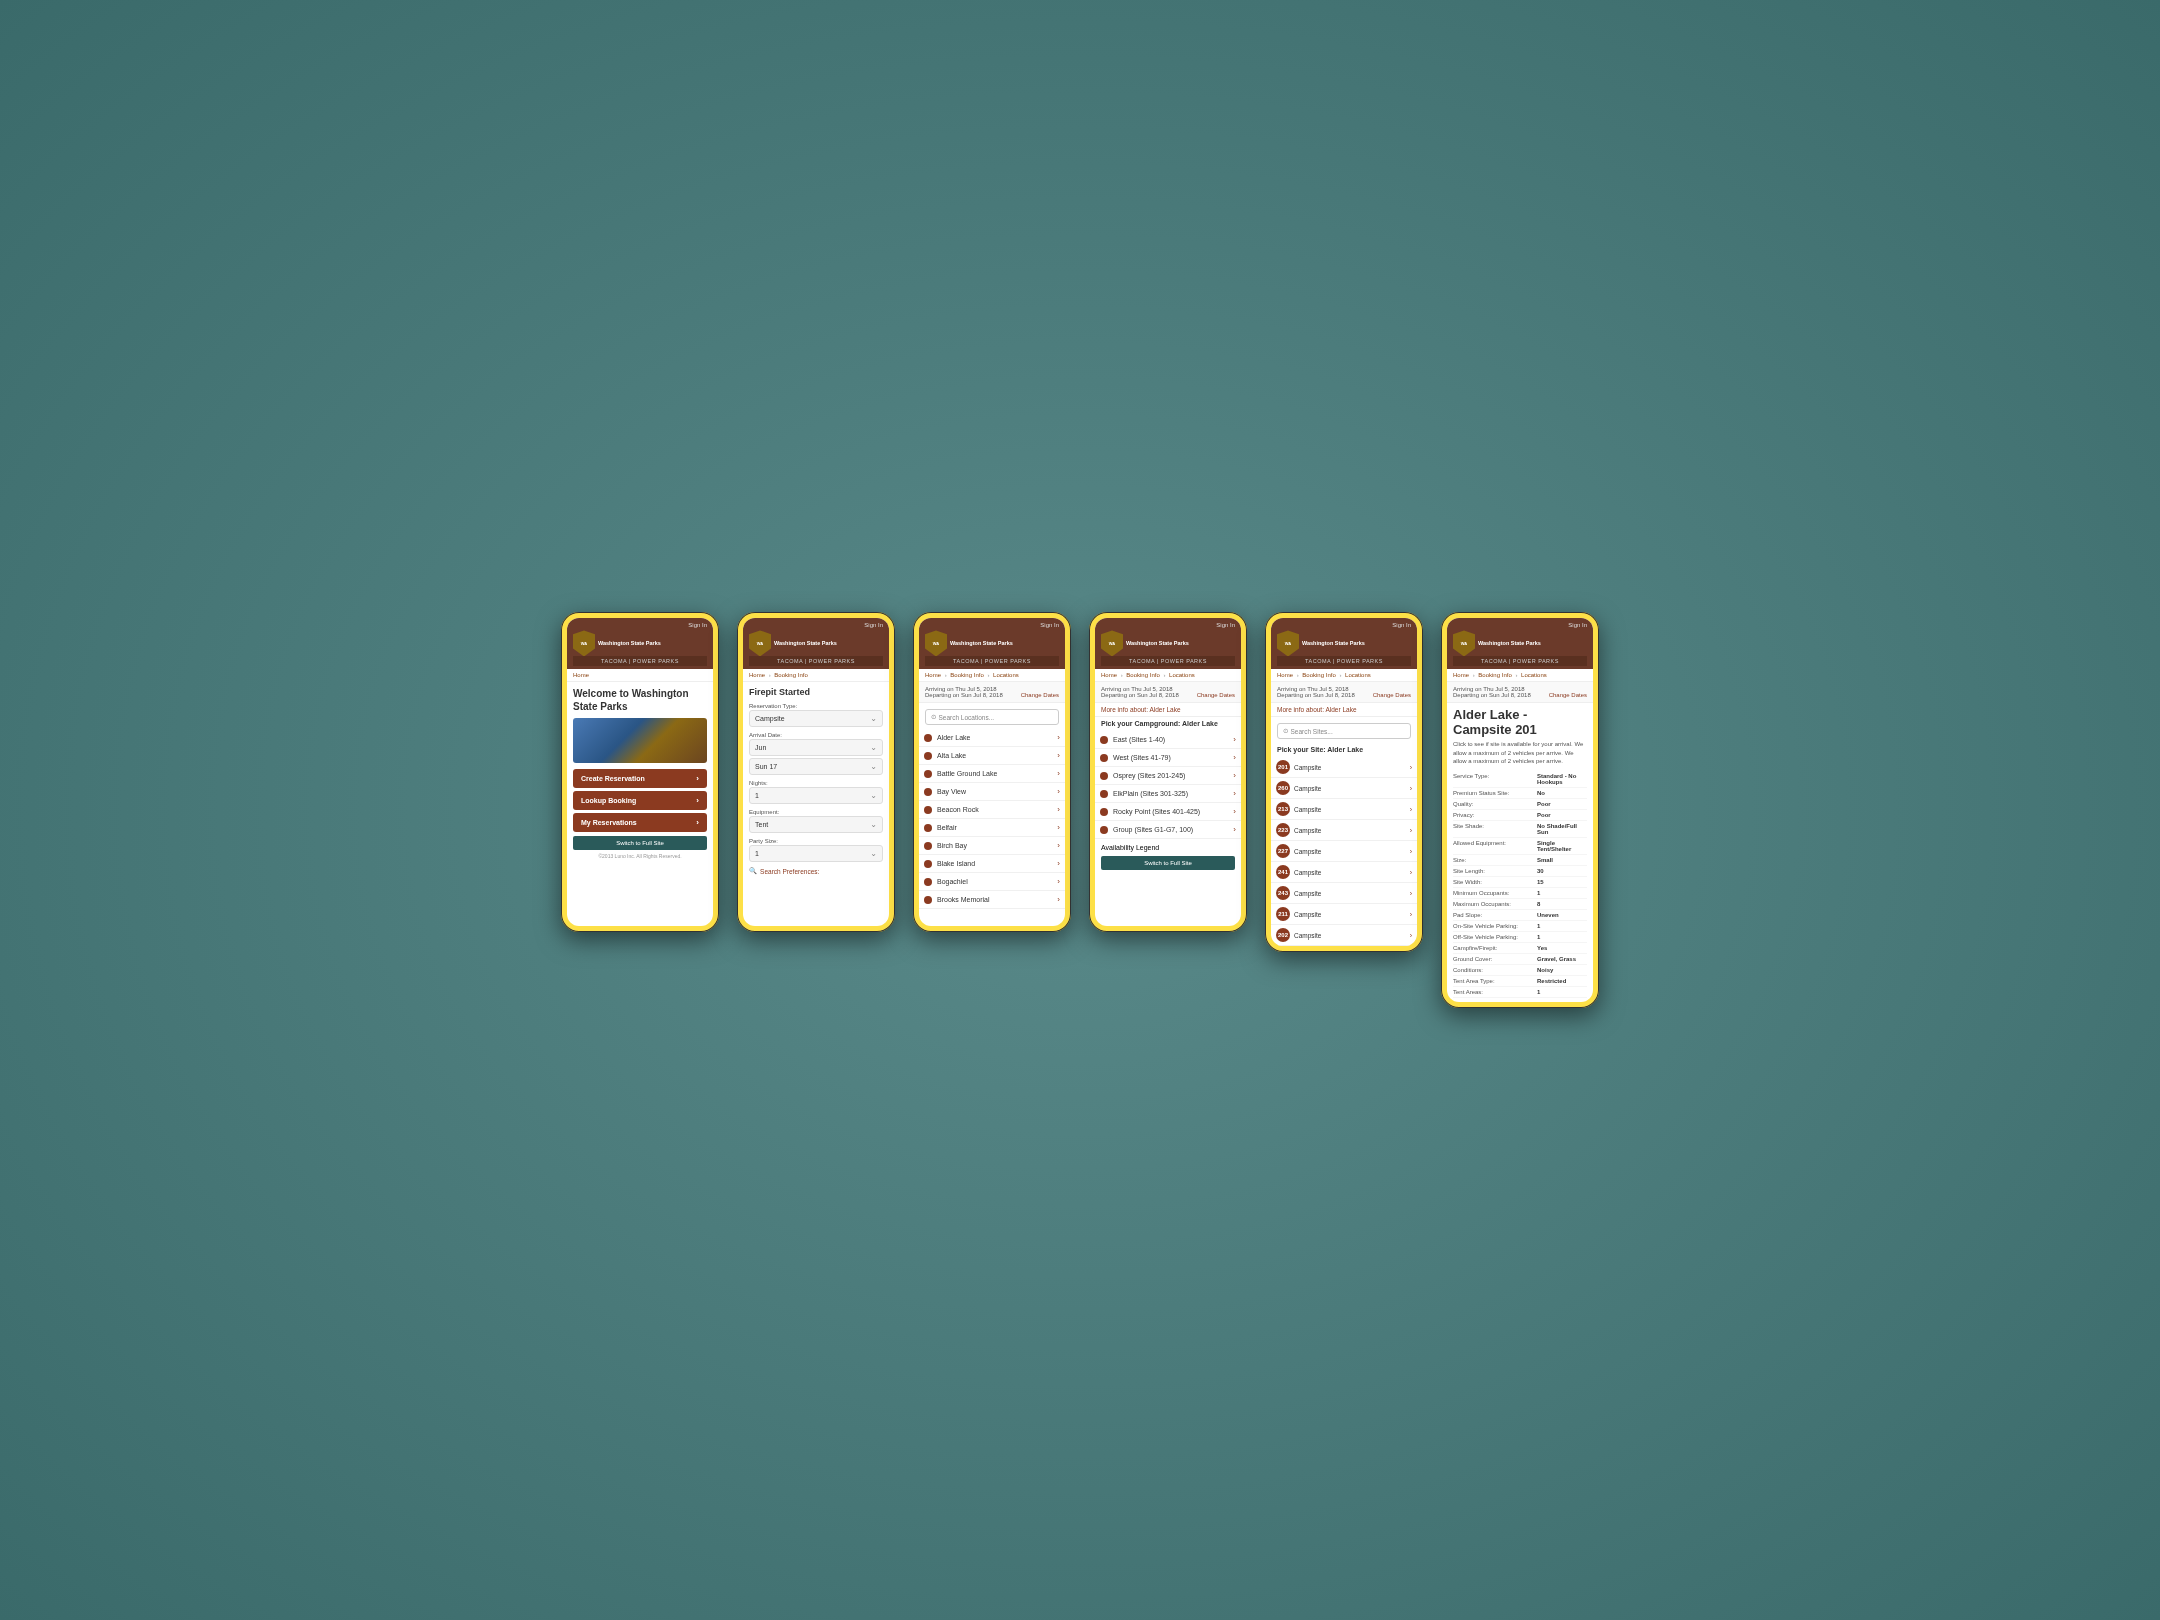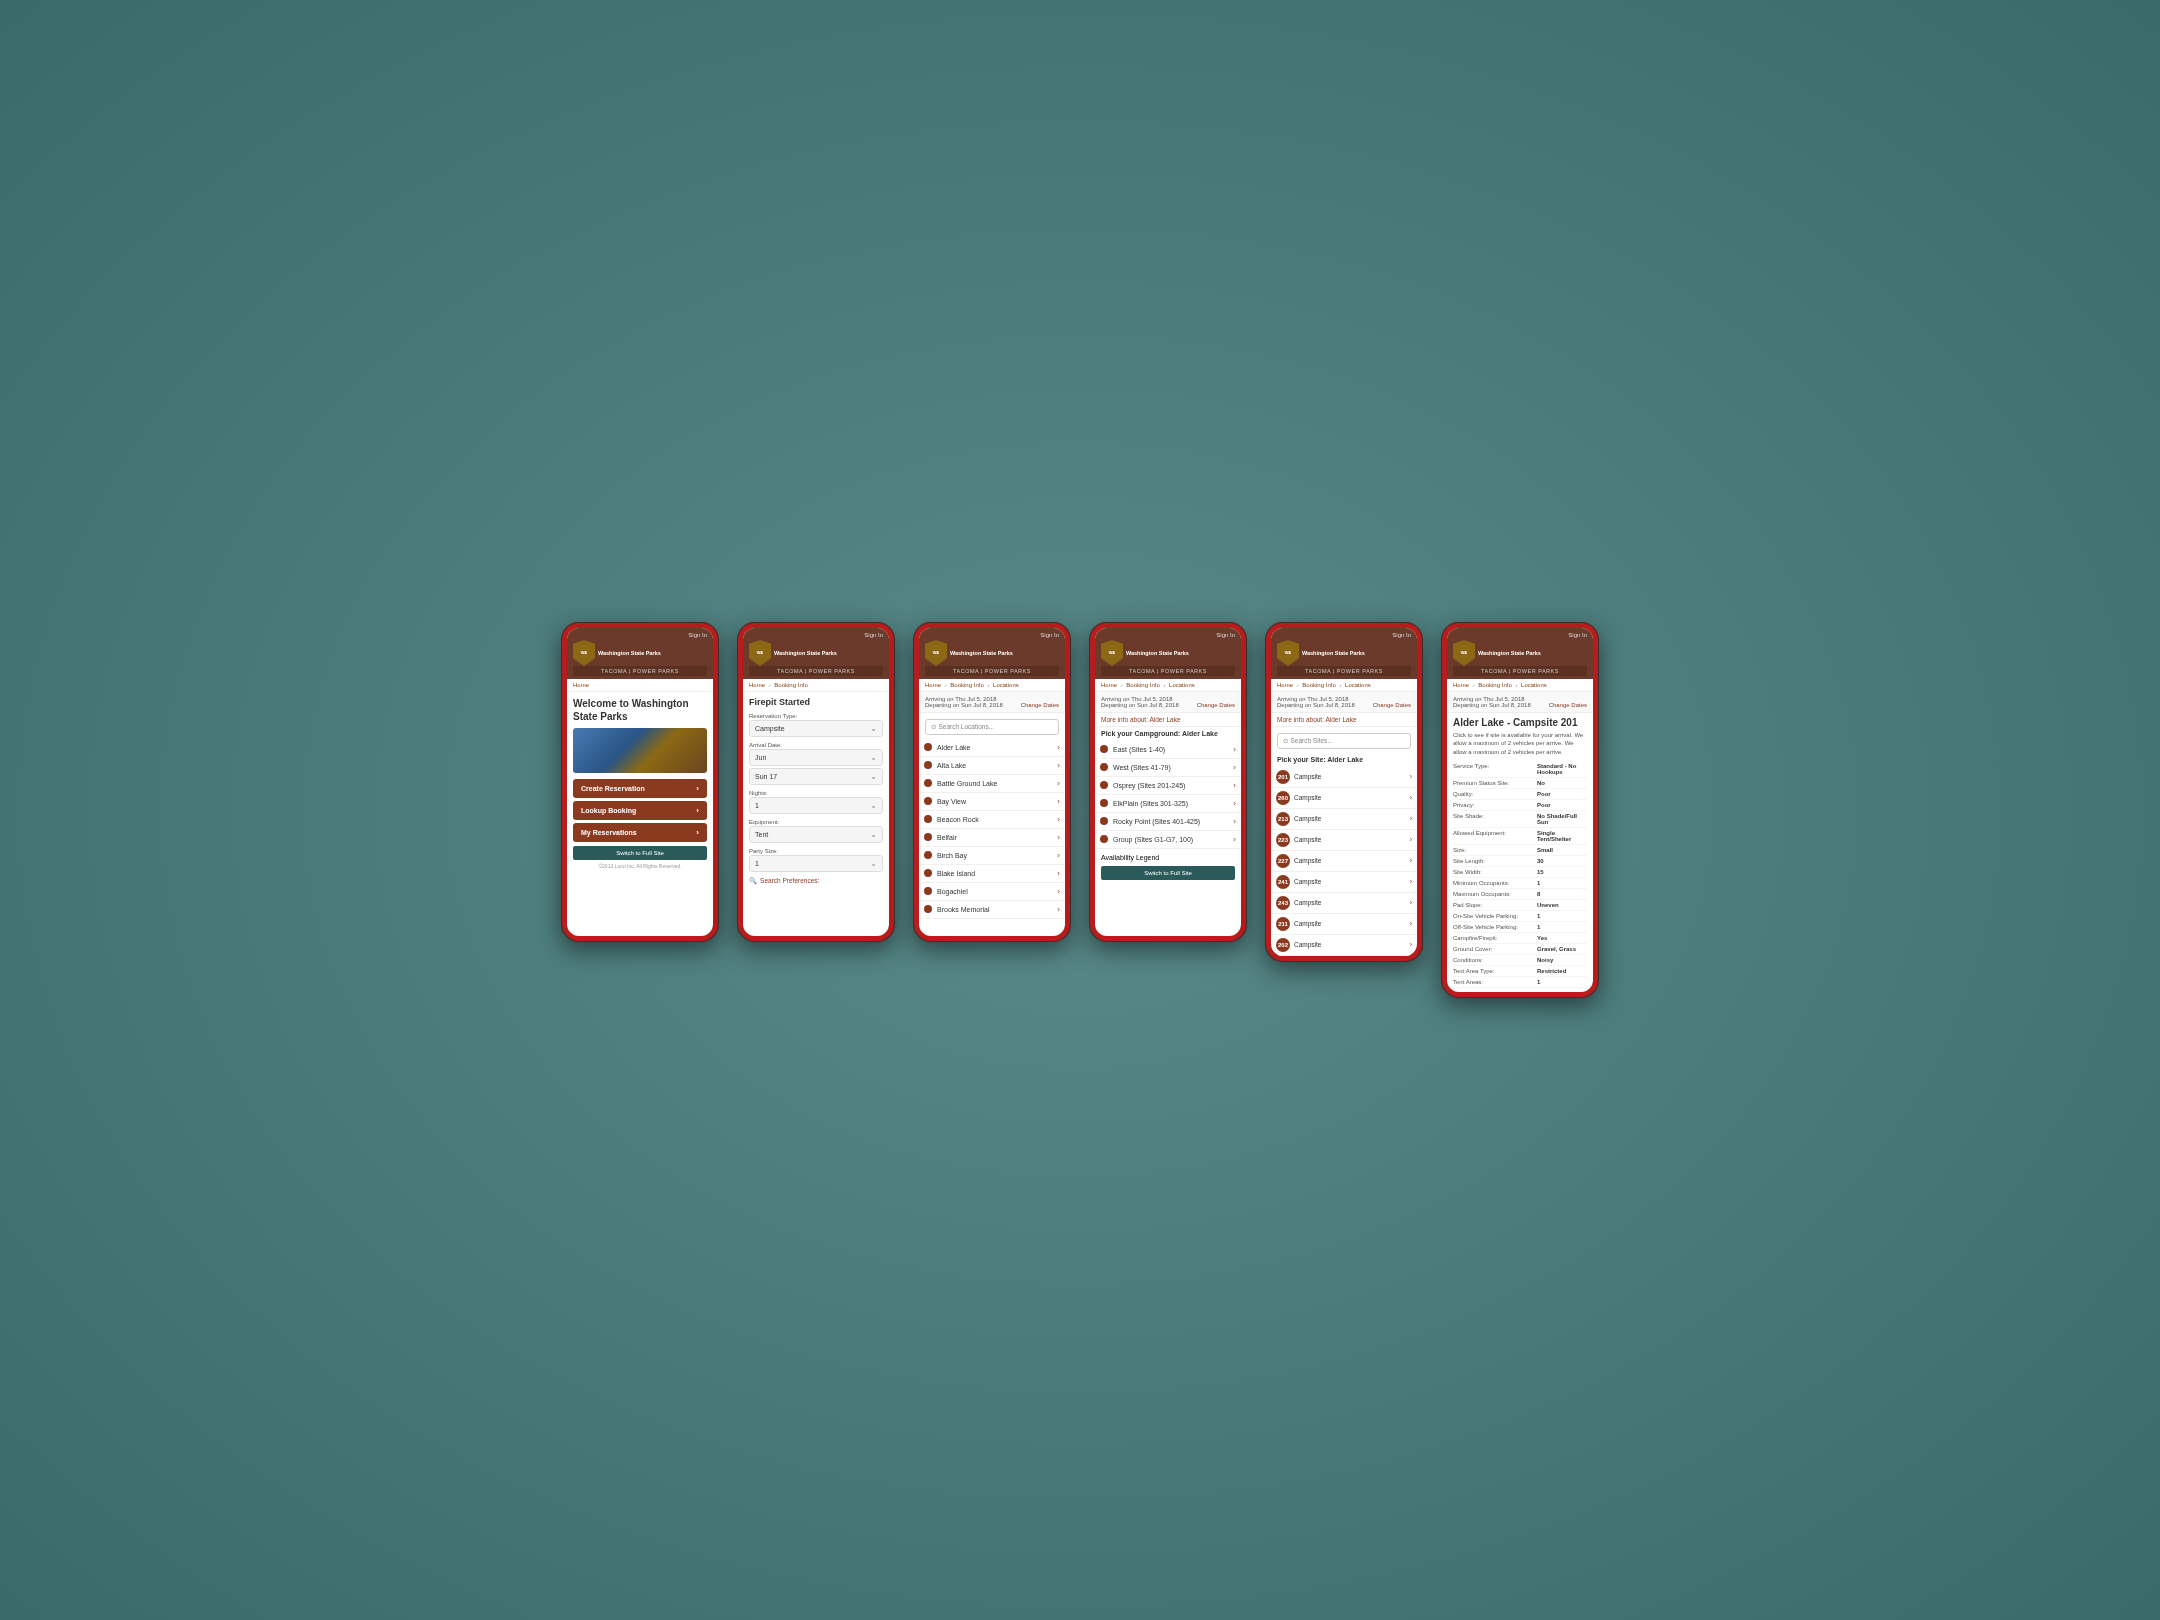--- a/index.html
+++ b/index.html
@@ -19,21 +19,21 @@
       justify-content: center;
     }
     .phone-wrapper {
       display: flex;
       flex-direction: column;
       align-items: center;
     }
     .phone {
       width: 158px;
       min-height: 320px;
-      background: #b91c1c;
+      background: #fde047;
       border-radius: 18px;
       padding: 6px;
       box-shadow: 0 8px 24px rgba(0,0,0,0.5), inset 0 0 0 1px #333;
       position: relative;
     }
     .phone-screen {
       background: #fff;
       border-radius: 12px;
       overflow: hidden;
       min-height: 308px;
@@ -268,21 +268,21 @@
       font-weight: bold;
       margin-right: 4px;
     }
     .site-type {
       font-size: 6.5px;
       color: #333;
     }
 
     
     .detail-title {
-      font-size: 10px;
+      font-size: 13px;
       font-weight: bold;
       color: #333;
       margin-bottom: 3px;
     }
     .detail-desc {
       font-size: 6px;
       color: #555;
       line-height: 1.4;
       margin-bottom: 5px;
     }

